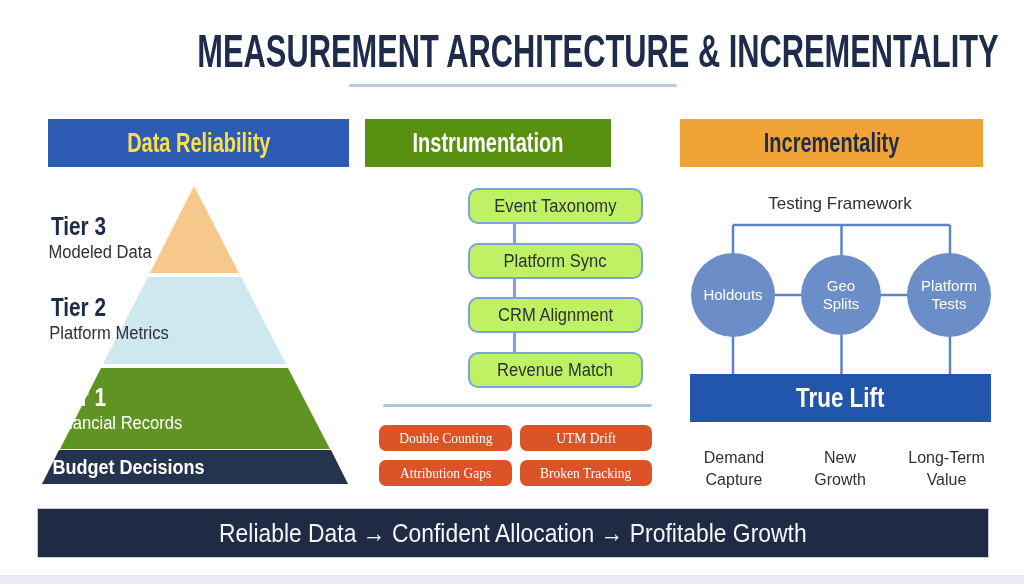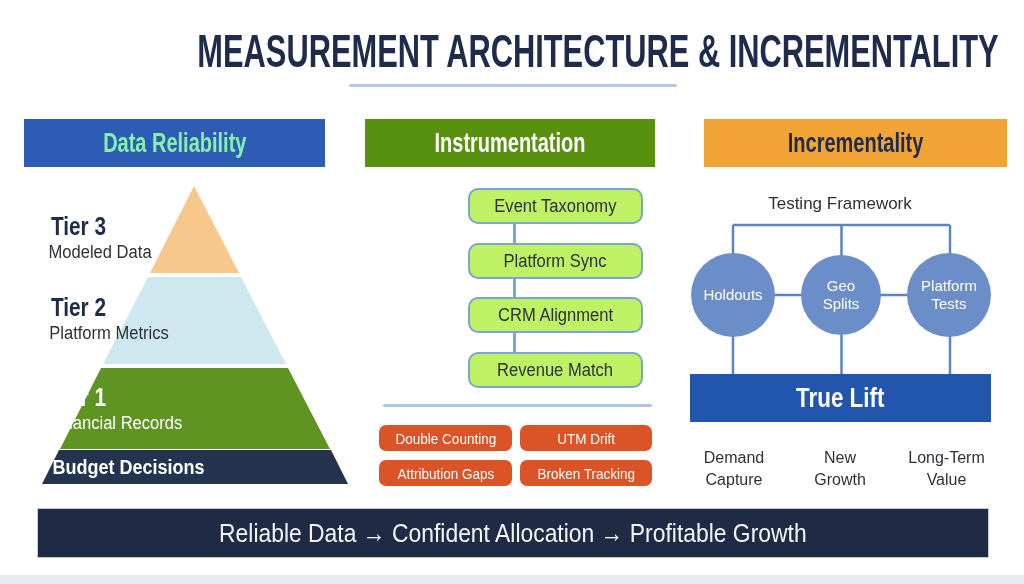--- a/index.html
+++ b/index.html
@@ -16,23 +16,23 @@
     white-space:nowrap;transform:scaleX(0.67);transform-origin:center;letter-spacing:0;
   }
   .title-underline{
     position:absolute;left:349px;top:84px;width:328px;height:3px;
     background:var(--c-underline);border-radius:2px;
   }
 
   
   .hdr{position:absolute;top:119px;height:48px;display:flex;align-items:center;justify-content:center;}
   .hdr span{display:inline-block;font-size:27px;font-weight:bold;white-space:nowrap;transform:scaleX(0.74);}
-  .hdr-rel{left:24px;width:301px;background:var(--c-blue-header);color:#86efac;}
-  .hdr-ins{left:365px;width:290px;background:var(--c-green-header);color:#ffffff;}
-  .hdr-inc{left:704px;width:303px;background:var(--c-orange-header);color:var(--c-title-navy);justify-content:center;}
+  .hdr-rel{left:48px;width:301px;background:var(--c-blue-header);color:#fde047;}
+  .hdr-ins{left:365px;width:246px;background:var(--c-green-header);color:#ffffff;}
+  .hdr-inc{left:680px;width:303px;background:var(--c-orange-header);color:var(--c-title-navy);justify-content:center;}
 
   
   .pyr-svg{position:absolute;left:38px;top:183px;}
   .pyr-label{position:absolute;left:44px;width:300px;text-align:left;line-height:1;}
   .pyr-label span{display:inline-block;white-space:nowrap;transform-origin:center;}
   .tier-name{font-size:26px;font-weight:bold;}
   .tier-name span{transform:scaleX(0.8);}
   .tier-sub{font-size:18px;}
   .tier-sub span{transform:scaleX(0.92);}
   .navy-text{color:var(--c-title-navy);}
@@ -45,21 +45,21 @@
   .step{
     position:absolute;left:428px;width:175px;height:36px;background:#bef264;
     border:2.5px solid var(--c-box-border);border-radius:10px;box-sizing:border-box;
     display:flex;align-items:center;justify-content:center;color:var(--c-text-dark);margin-left:40px;
   }
   .step span{display:inline-block;font-size:18px;white-space:nowrap;transform:scaleX(0.92);}
   .flow-line{position:absolute;left:513px;width:3px;background:var(--c-box-border);}
   .divider{position:absolute;left:383px;top:404px;width:269px;height:3px;background:var(--c-divider);border-radius:2px;}
   .chip{
     position:absolute;height:26px;background:var(--c-orange-chip);color:#ffffff;border-radius:7px;
-    display:flex;align-items:center;justify-content:center;
+    display:flex;align-items:center;justify-content:center;font-family:Liberation Serif, serif;
   }
   .chip span{display:inline-block;font-size:15px;white-space:nowrap;transform:scaleX(0.9);}
 
   
   .framework-label{position:absolute;left:690px;width:300px;top:194px;text-align:center;
     font-size:17px;color:var(--c-text-dark);}
   .conn-svg{position:absolute;left:680px;top:215px;}
   .circle{
     position:absolute;border-radius:50%;background:var(--c-circle-blue);color:#ffffff;
     display:flex;align-items:center;justify-content:center;text-align:center;

